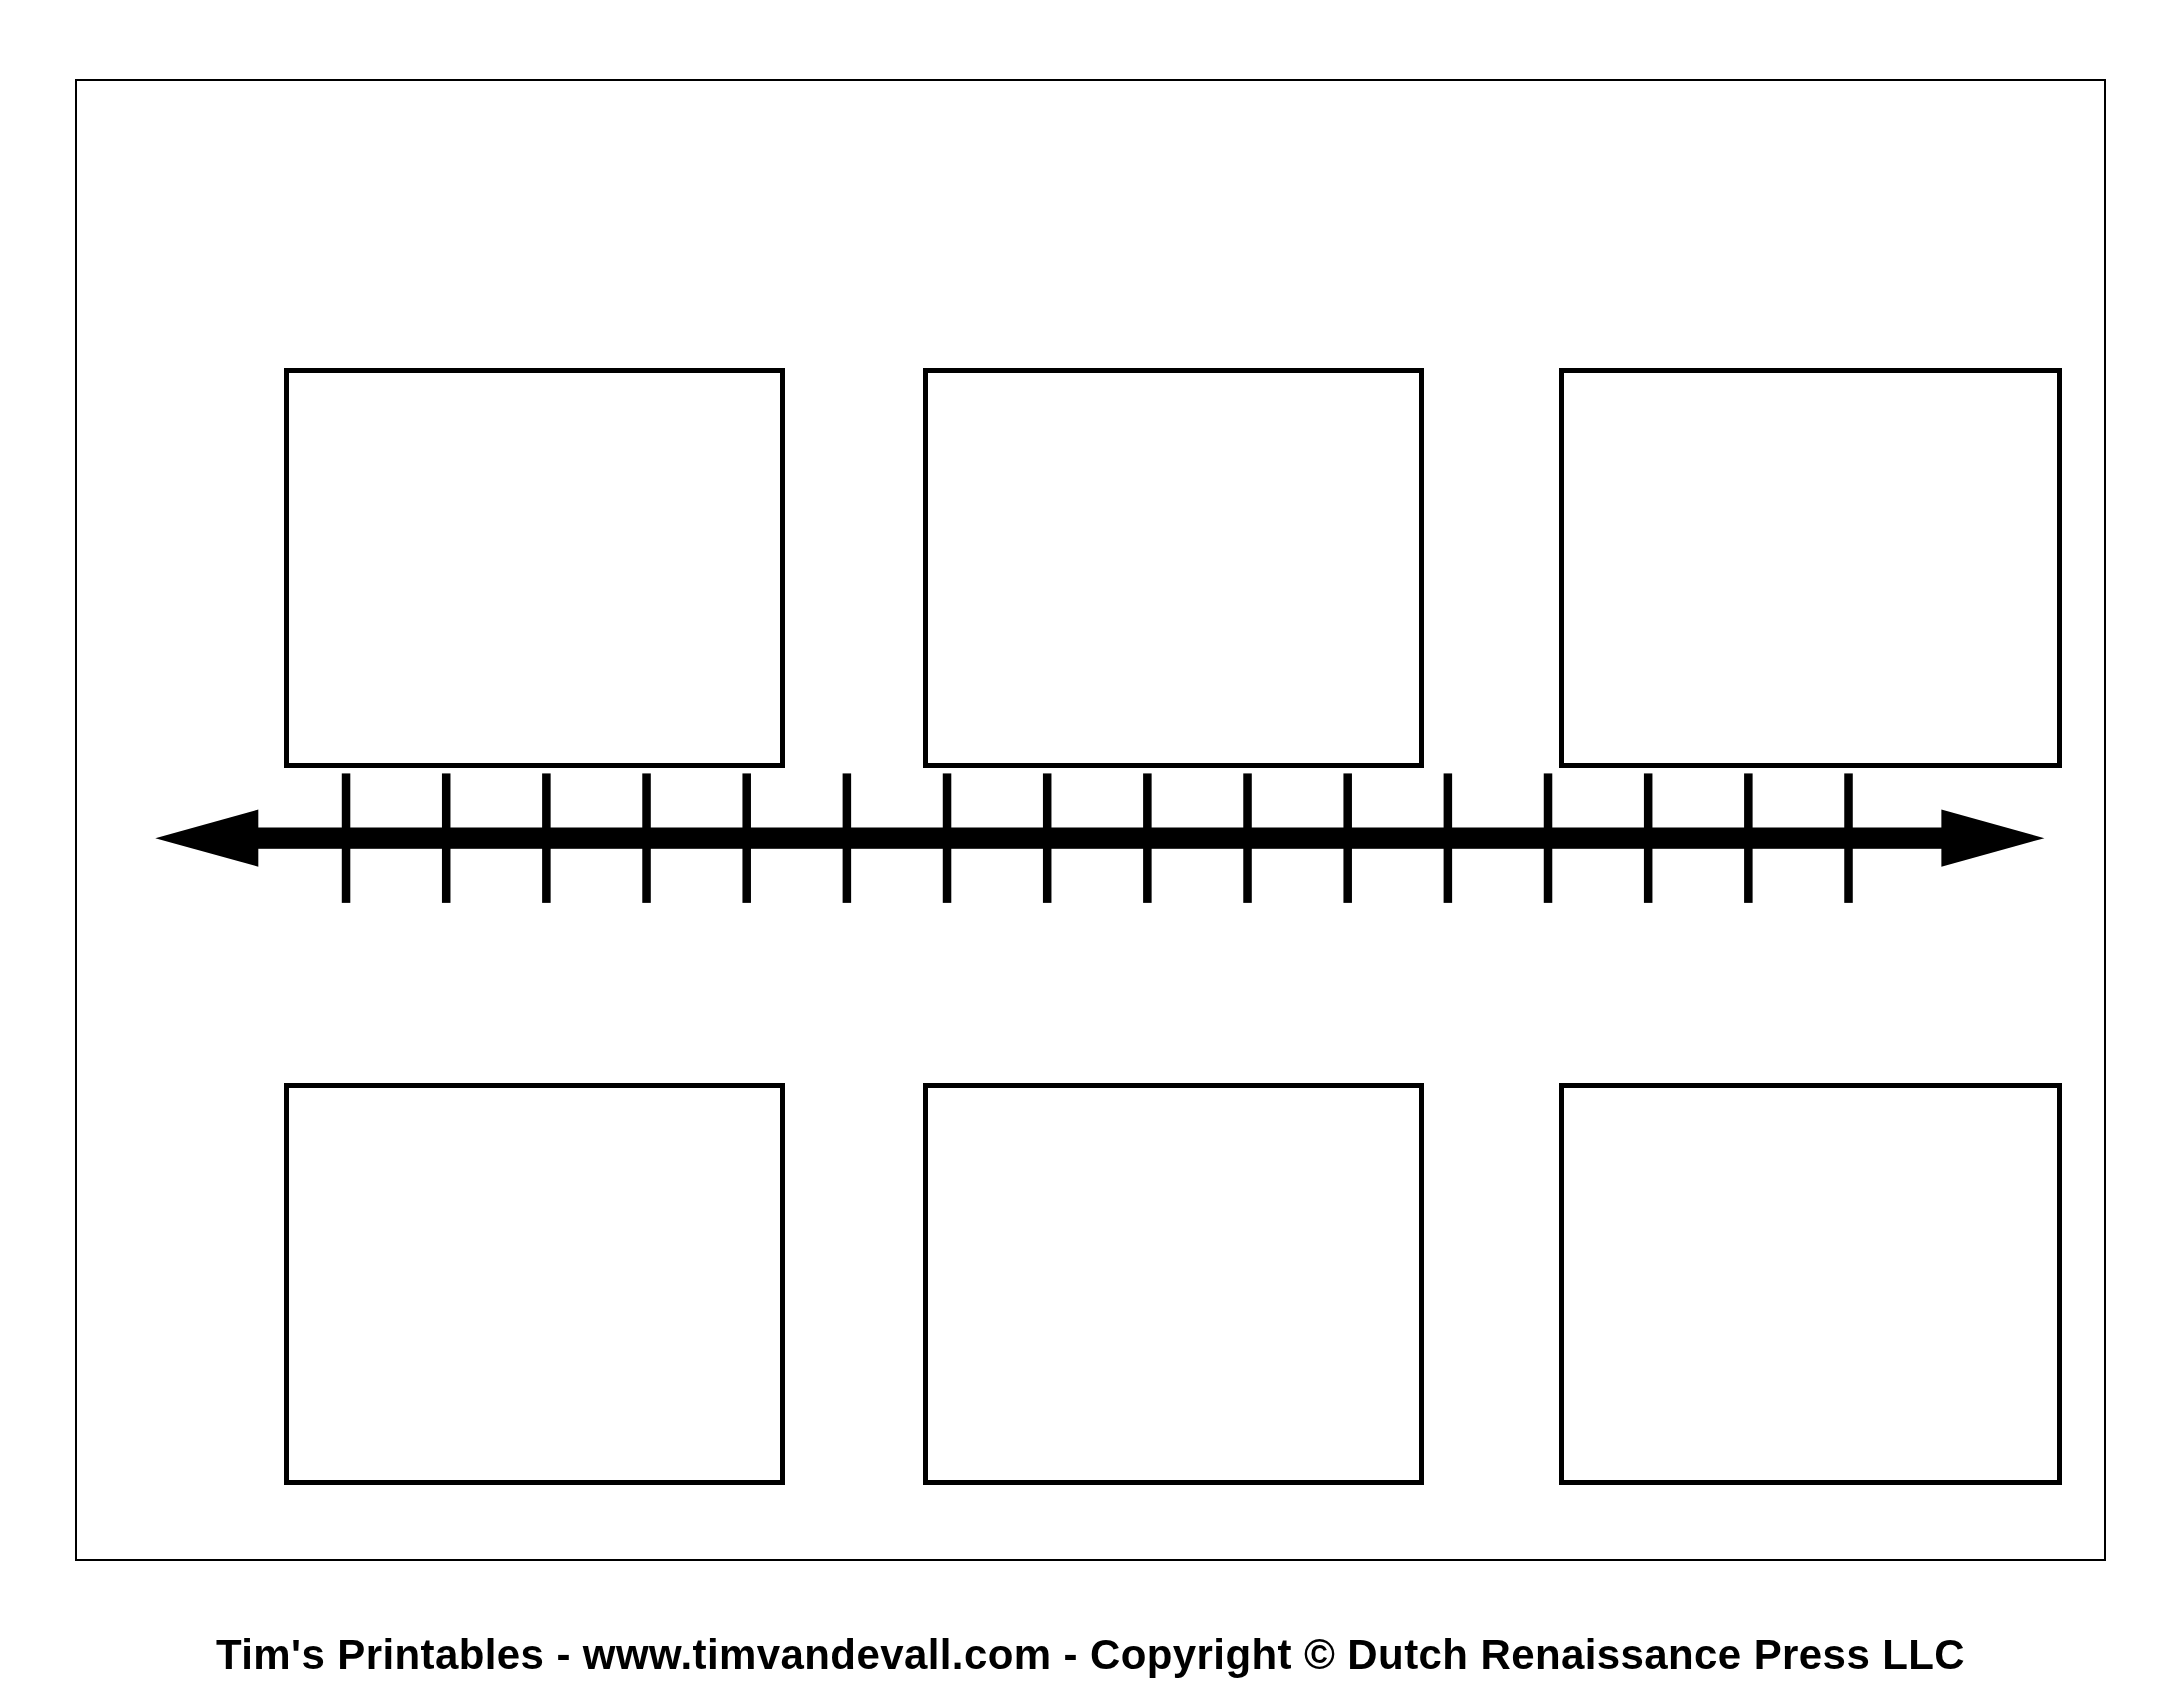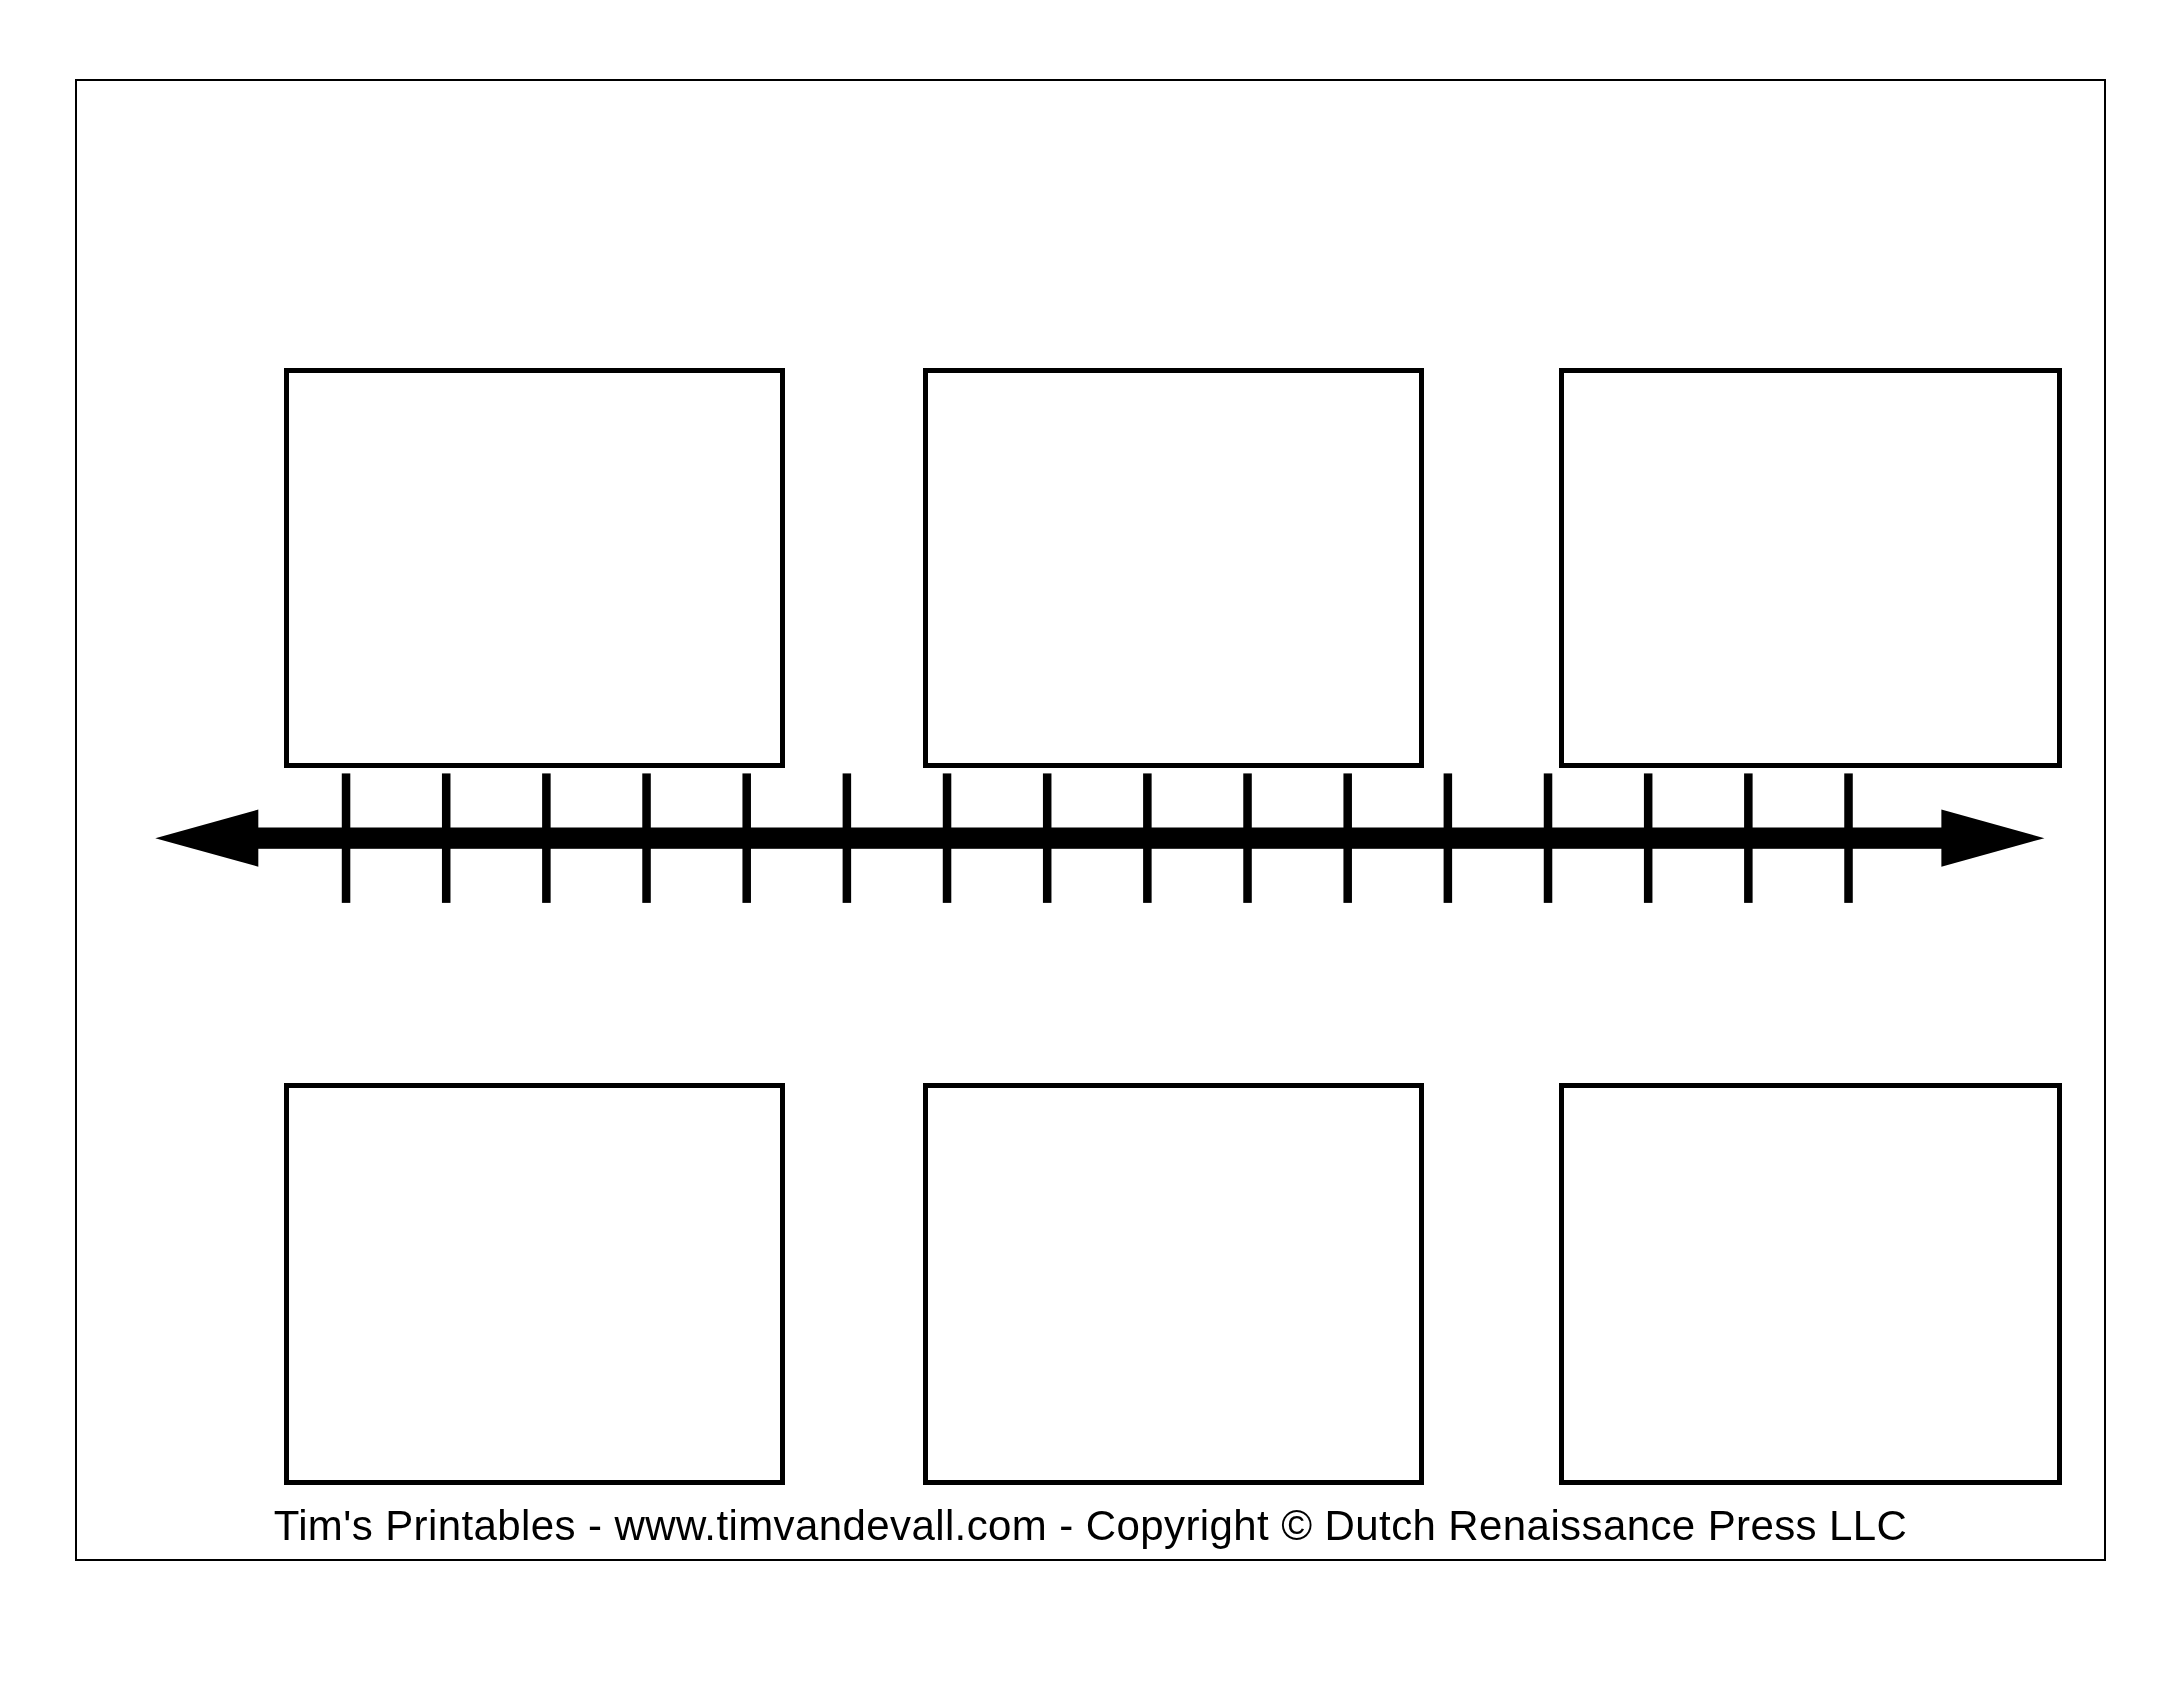--- a/index.html
+++ b/index.html
@@ -40,27 +40,27 @@
   .timeline-svg {
     position: absolute;
     left: 128px;
     top: 758px;
     width: 1959px;
     height: 162px;
   }
   .footer-credit {
     position: absolute;
     left: 0;
-    top: 1502px;
+    top: 1631px;
     width: 2181px;
     text-align: center;
     font-size: 42px;
     letter-spacing: 0.4px;
     color: var(--ink, #000000);
-    font-weight: 400;
+    font-weight: 700;
     white-space: nowrap;
   }
 </style>
 </head>
 <body>
 
 <div class="page">
 
   <div class="page-frame">
 

